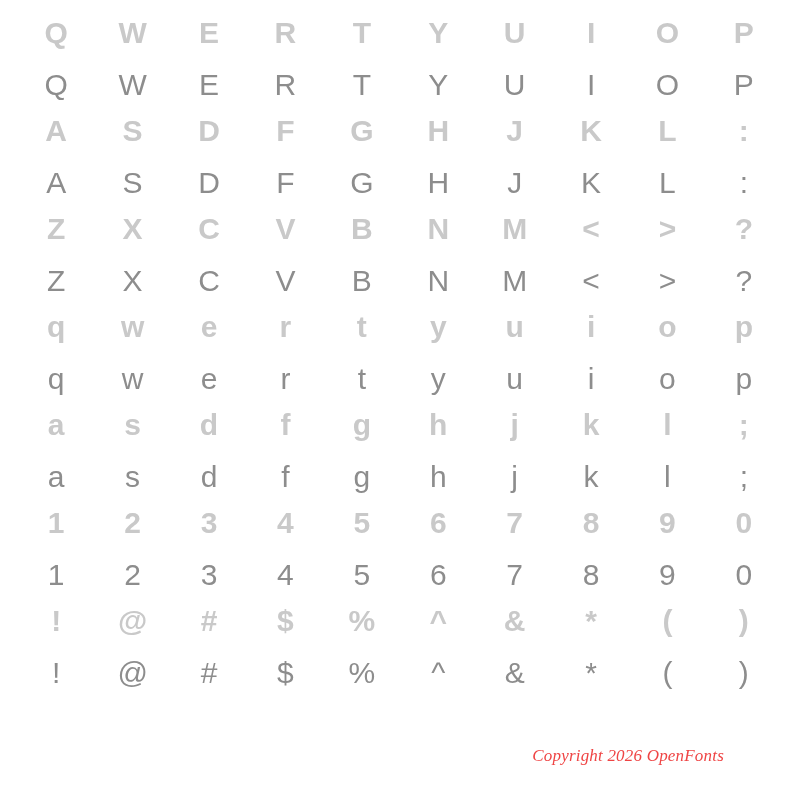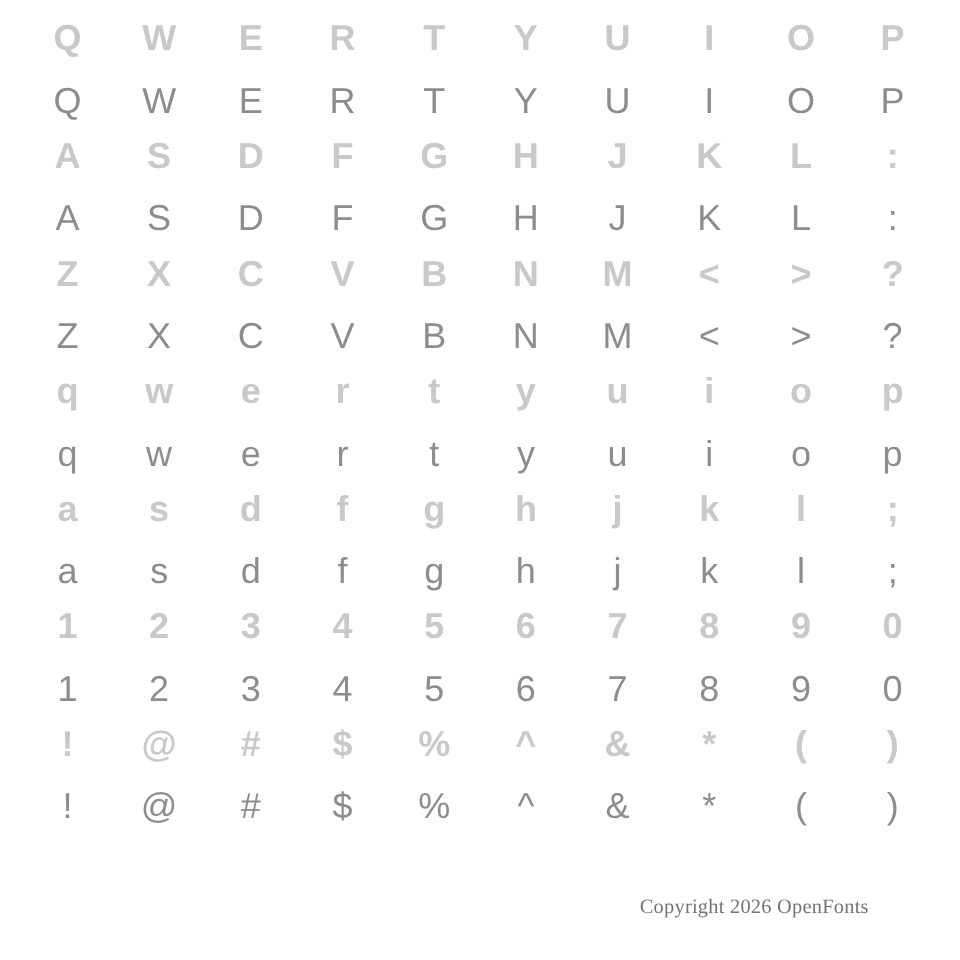--- a/index.html
+++ b/index.html
@@ -52,24 +52,25 @@
     align-items: flex-end;
   }
   .row-light {
     height: 52px;
     align-items: flex-end;
   }
   .footer {
     position: absolute;
     right: 76px;
     bottom: 34px;
-    color: #737373;
+    color: #ef4444;
     font-size: 17px;
     font-family: "Liberation Serif", serif;
     letter-spacing: 0.2px;
+    font-style: italic;
   }
 </style>
 </head>
 <body>
 
 <div id="specimen">
   <div class="grid" id="grid">
       <div class="glyph-row row-bold">
         <div class="glyph-cell">Q</div>
         <div class="glyph-cell">W</div>

